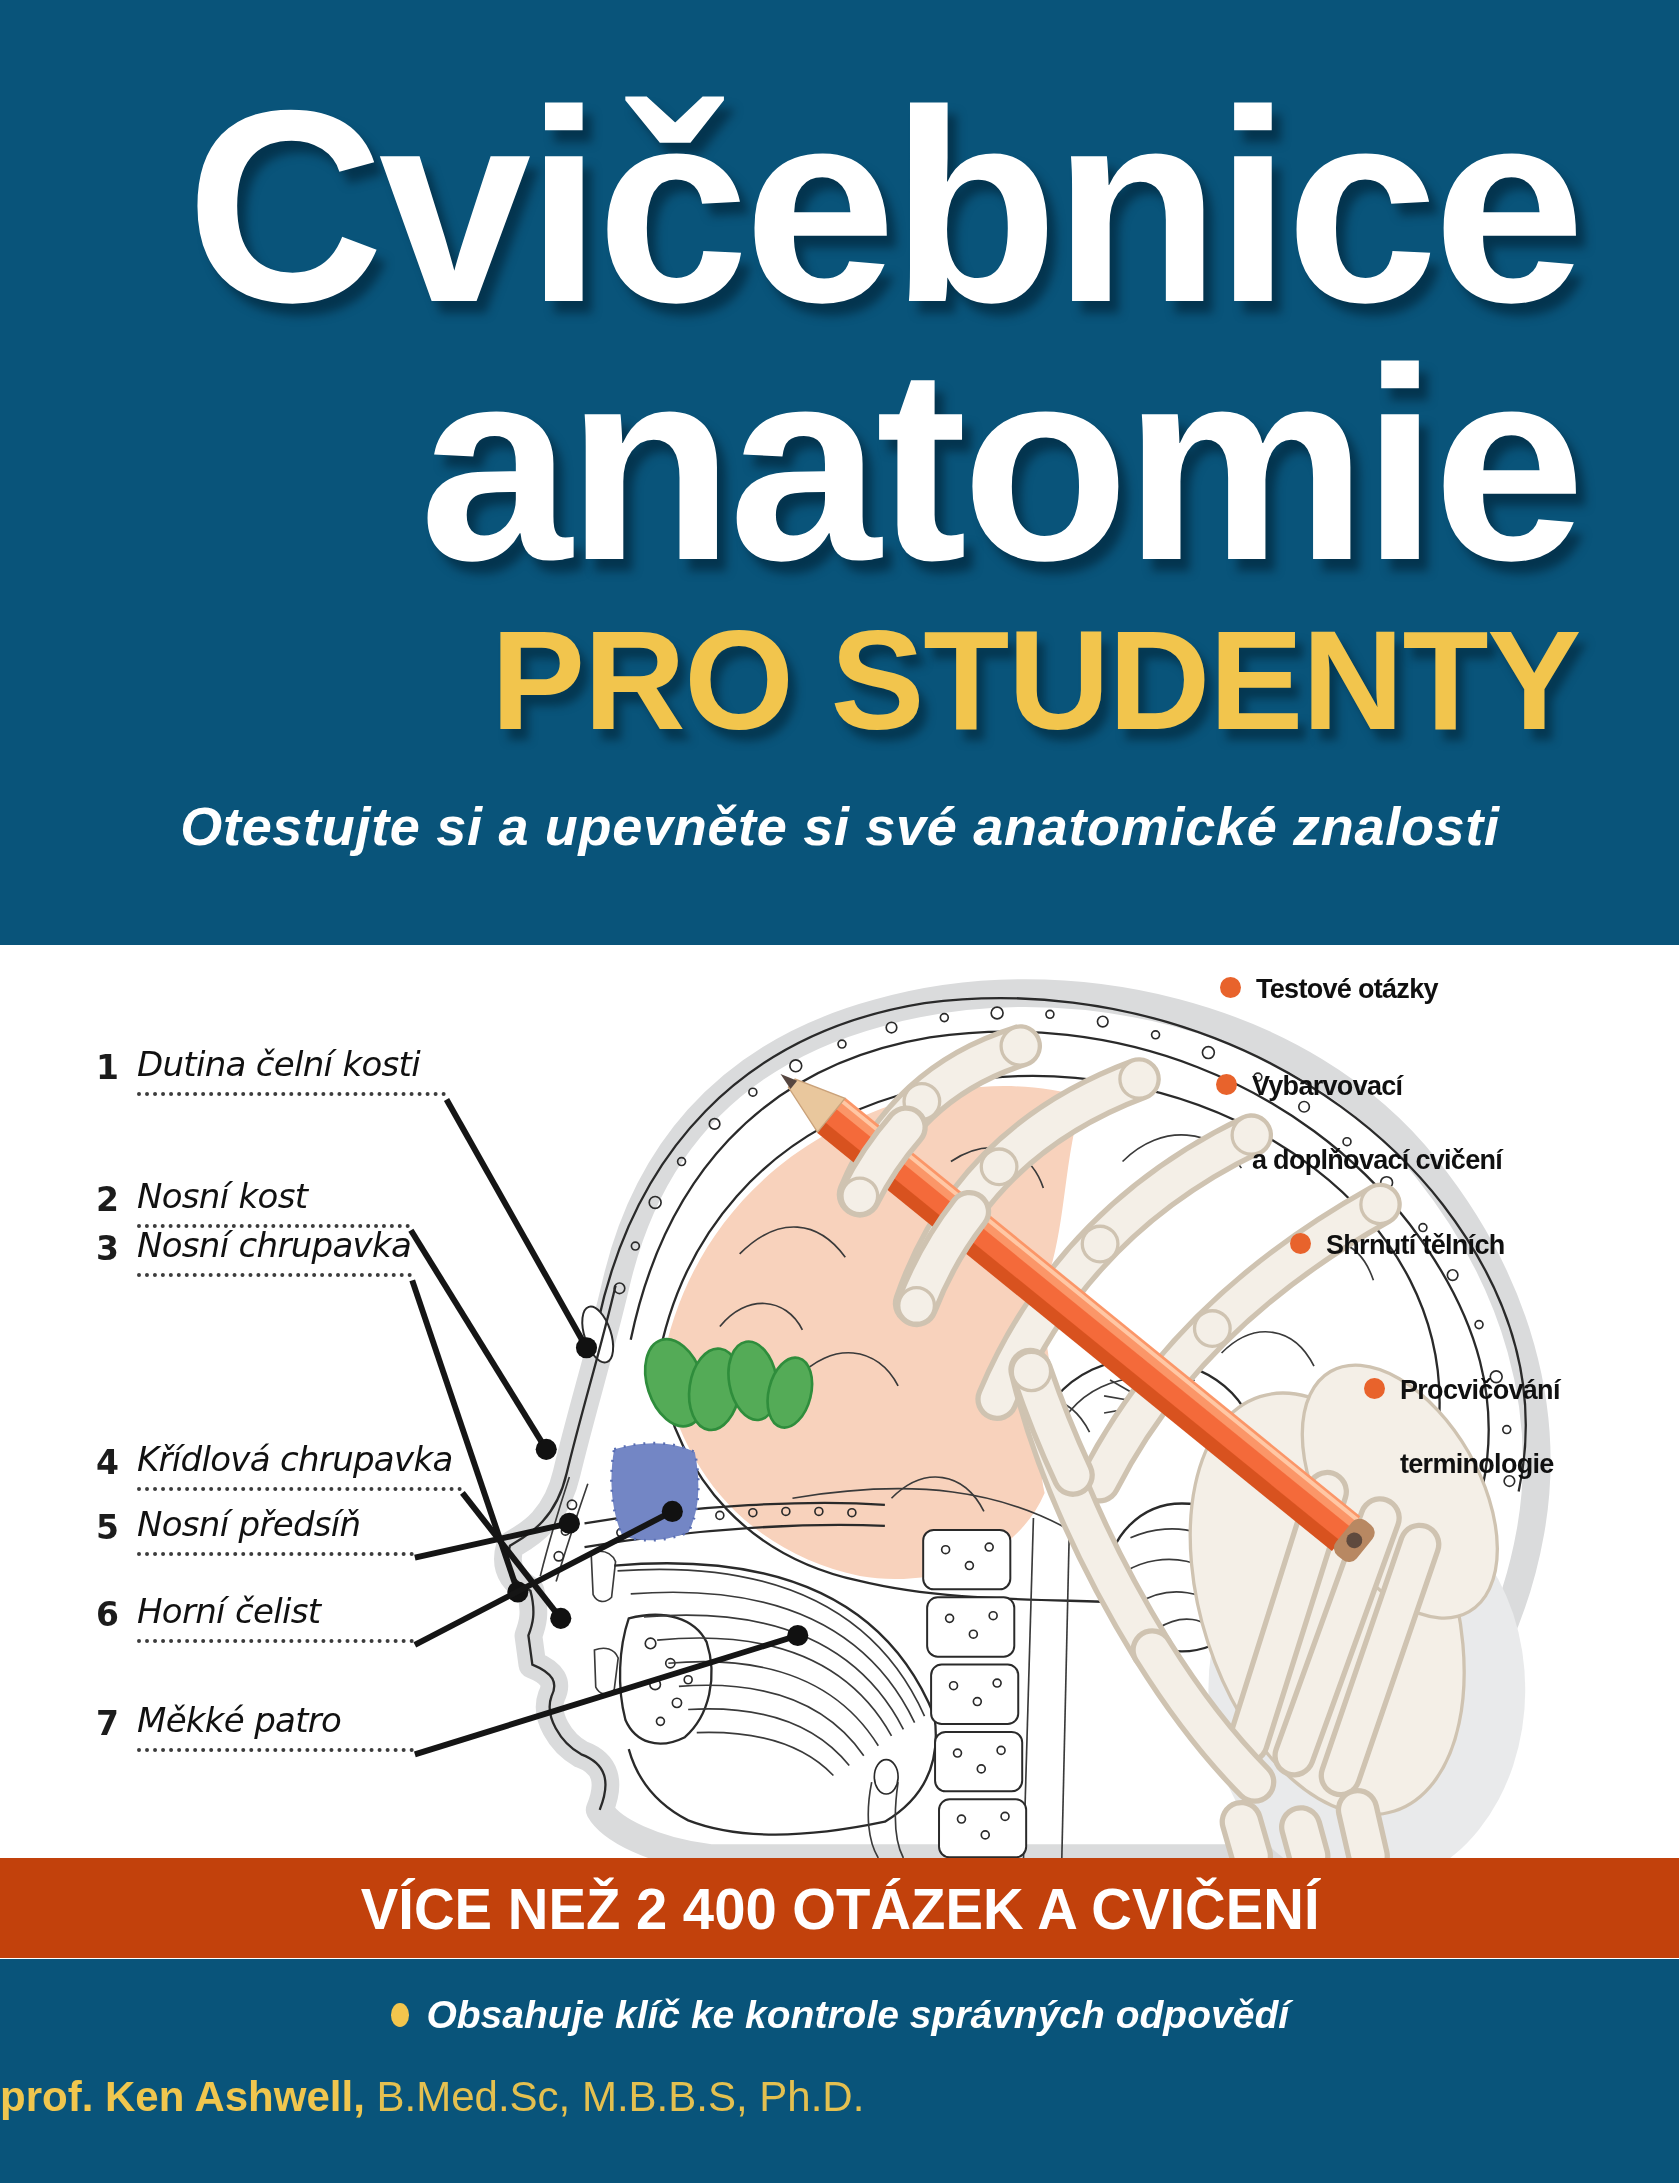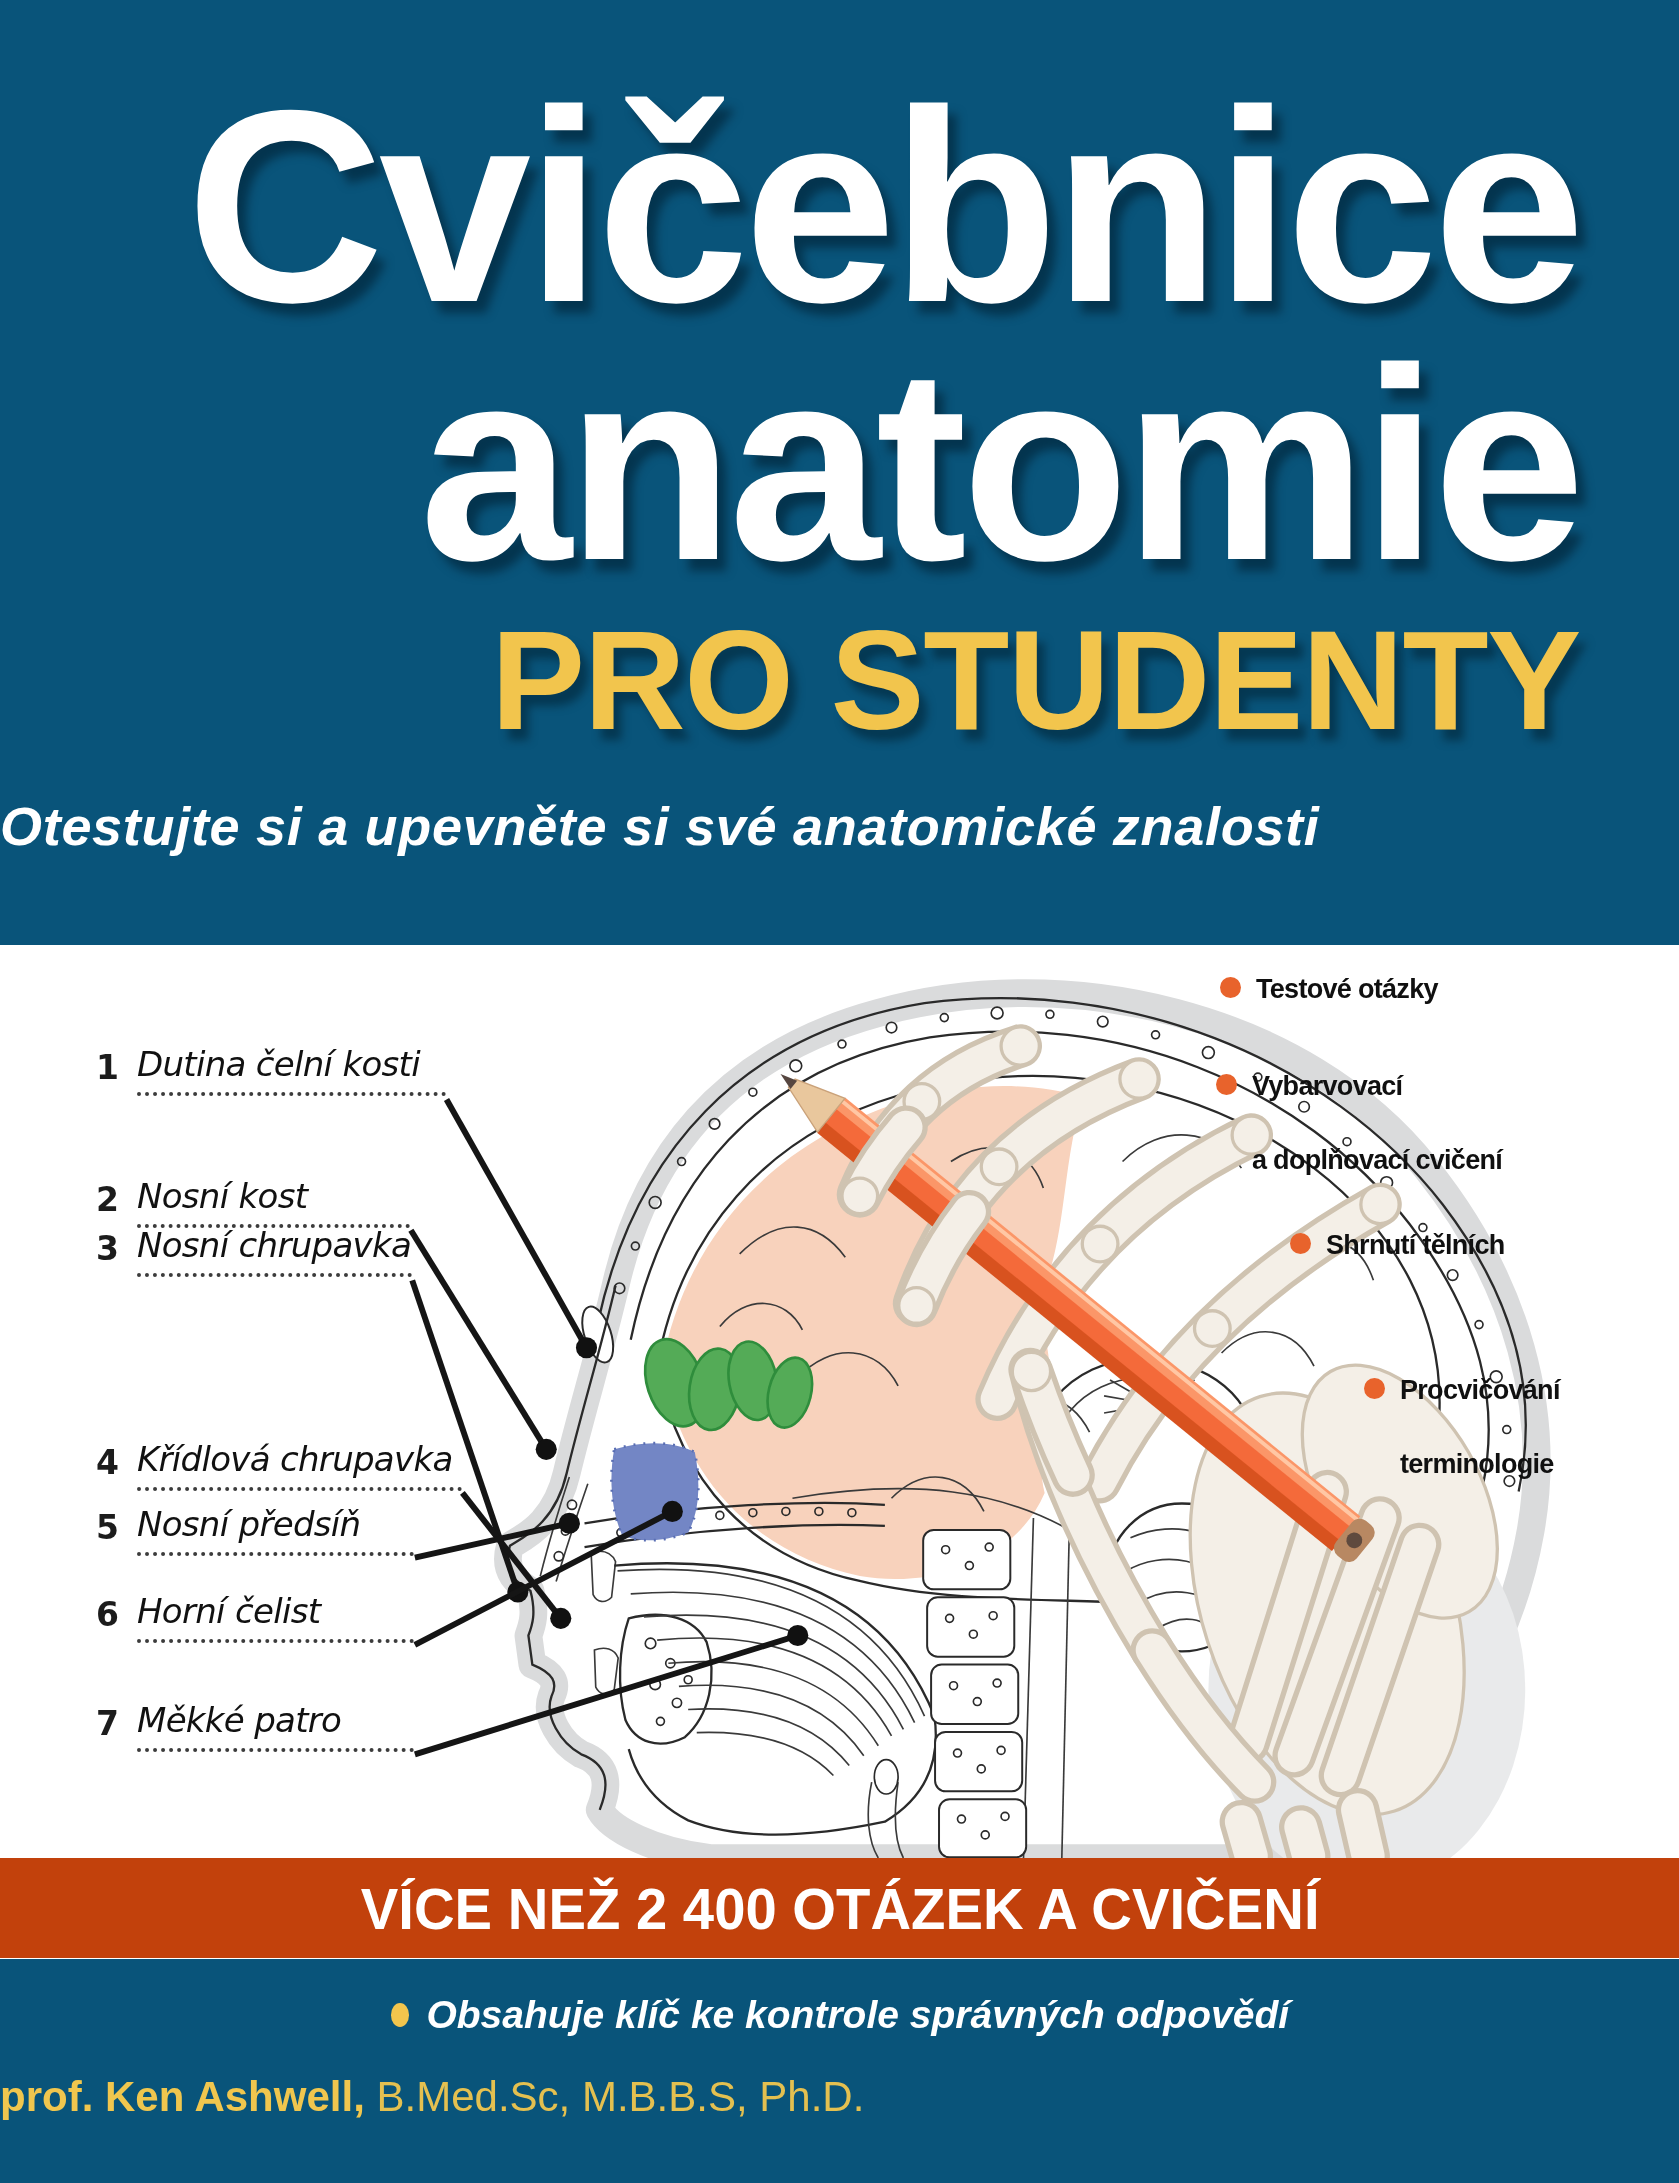--- a/index.html
+++ b/index.html
@@ -8,21 +8,21 @@
 
   
   .top{position:absolute;left:0;top:0;width:1680px;height:945px;background:#09547a;}
   .title{margin:0;padding:78px 100px 0 3px;text-align:right;color:#ffffff;
          font-size:274px;line-height:0.94;font-weight:700;letter-spacing:-5.3px;
          text-shadow:9.2px 12px 9.2px rgba(2,32,50,0.6);}
   .title span{display:block;}
   .subtitle{margin-top:17px;padding-right:100px;text-align:right;color:#f2c54d;
             font-size:141px;line-height:1;font-weight:700;letter-spacing:-1.3px;
             text-shadow:8px 10.6px 8px rgba(2,32,50,0.55);}
-  .tagline{margin-top:44px;color:#ffffff;font-style:italic;
+  .tagline{margin-top:44px;text-align:center;color:#ffffff;font-style:italic;
            font-weight:700;font-size:54px;letter-spacing:0.7px;}
 
   
   .mid{position:absolute;left:0;top:945px;width:1680px;height:913px;background:#ffffff;}
   .art{position:absolute;left:0;top:0;width:1680px;height:913px;}
 
   
   .lbl{position:absolute;left:137px;z-index:3;}
   .lbl .txt{display:block;font-family:"DejaVu Sans",sans-serif;font-style:italic;
             font-size:34px;letter-spacing:-0.7px;color:#111;white-space:nowrap;

